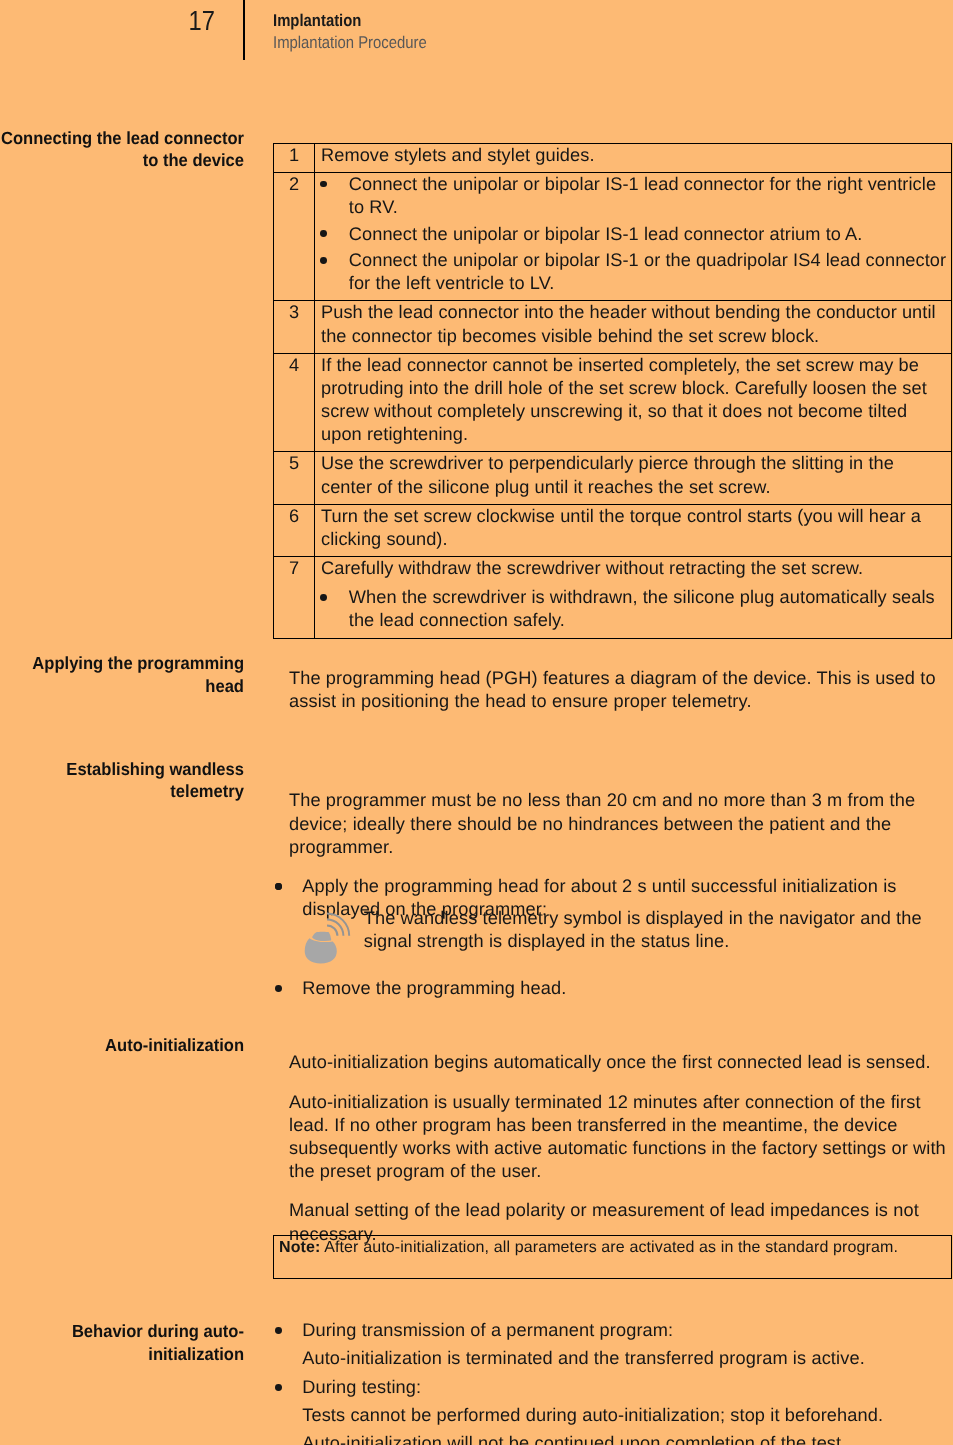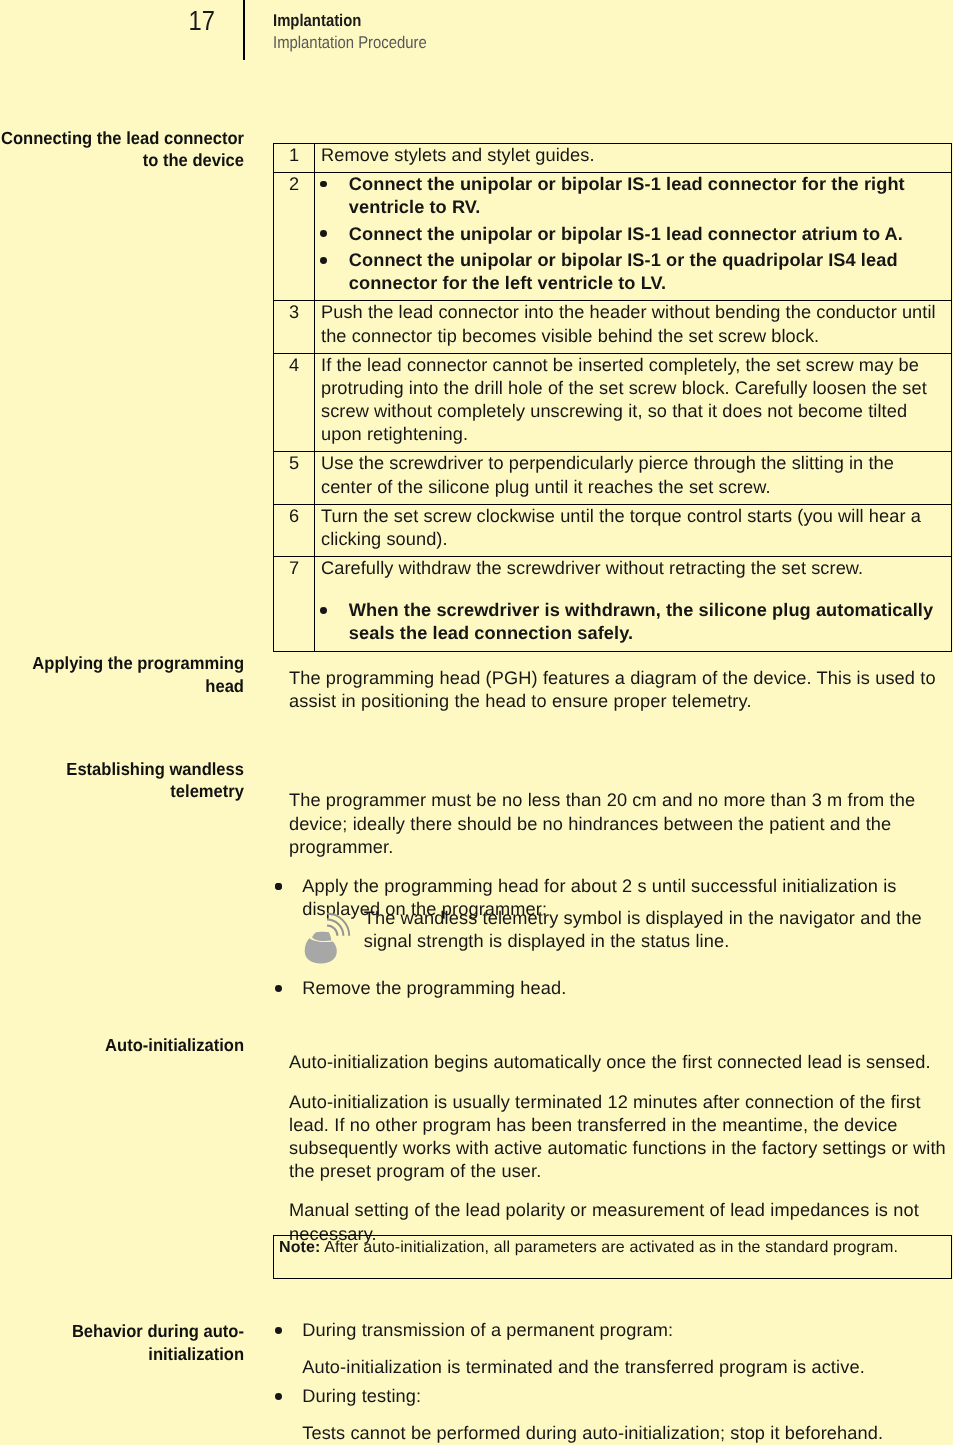--- a/index.html
+++ b/index.html
@@ -1,18 +1,18 @@
 <!DOCTYPE html>
 <html><head>
 <meta charset="utf-8">
 <style>
 html,body{margin:0;padding:0;background:#ffffff;}
 body{width:953px;height:1445px;font-family:"Liberation Sans",sans-serif;color:#161616;
   -webkit-font-smoothing:antialiased;text-rendering:geometricPrecision;}
-.page{position:relative;width:953px;height:1445px;overflow:hidden;background:#fef9c3;}
+.page{position:relative;width:953px;height:1445px;overflow:hidden;background:#fdba74;}
 
 
 .hdr-num{position:absolute;left:132px;top:6.5px;width:83px;text-align:right;
   font-size:27.6px;line-height:27.6px;color:#1a1a1a;
   transform:scaleX(0.86);transform-origin:100% 50%;}
 .hdr-rule{position:absolute;left:243px;top:-6px;width:1.6px;height:66px;background:#000;}
 .hdr-txt{position:absolute;left:273px;top:10.2px;width:700px;line-height:22.1px;
   transform:scaleX(0.875);transform-origin:0 50%;}
 .hdr-title{font-size:17px;font-weight:bold;color:#1a1a1a;}
 .hdr-sub{font-size:17px;color:#585858;}
@@ -25,31 +25,31 @@
 .content{position:absolute;left:273px;font-size:18.2px;line-height:23.2px;letter-spacing:0.12px;}
 
 p.para{margin:16px;width:660px;}
 p.para + p.para{margin-top:10.6px;}
 
 ul.bl{margin:0;padding:0;list-style:none;}
 ul.bl.gap{margin-top:3.5px;}
 ul.bl li{position:relative;padding-left:29.2px;width:626px;margin:0;}
 ul.bl li + li{margin-top:5.4px;}
 ul.bl li .bul{position:absolute;left:1.8px;top:8.0px;width:6.9px;height:6.9px;border-radius:50%;background:#161616;font-size:0;line-height:0;}
-ul.bl li .sub{display:block;margin-top:14px;}
+ul.bl li .sub{display:block;margin-top:5px;}
 
 
 table.proc{position:absolute;left:273px;border-collapse:collapse;
   font-size:18.2px;line-height:23.2px;letter-spacing:0.08px;width:679px;table-layout:fixed;}
 table.proc td{border:1.3px solid #000;padding:0 6px 4.9px 6px;vertical-align:top;}
 table.proc td.num{width:38px;text-align:center;padding-left:1px;padding-right:1px;}
 table.proc td.txt{padding-left:6px;padding-right:13.5px;}
 table.proc p{margin:0;width:620px;}
-table.proc ul{margin:0;padding:0;list-style:none;font-weight:bold;}
-table.proc ul.after{margin-top:19px;}
+table.proc ul{margin:0;padding:0;list-style:none;}
+table.proc ul.after{margin-top:6px;}
 table.proc ul li{position:relative;padding-left:27.8px;margin:0;width:599px;}
 table.proc ul li + li{margin-top:3.4px;}
 table.proc ul li .bul{position:absolute;left:-0.7px;top:7.8px;width:6.9px;height:6.9px;border-radius:50%;background:#161616;font-size:0;line-height:0;}
 
 
 .notebox{position:absolute;left:273px;border:1.3px solid #000;
   font-size:16px;line-height:23.2px;letter-spacing:0.12px;padding:0 10px 19px 5px;width:662.4px;box-sizing:content-box;}
 .notebox b{font-weight:bold;}
 
 

